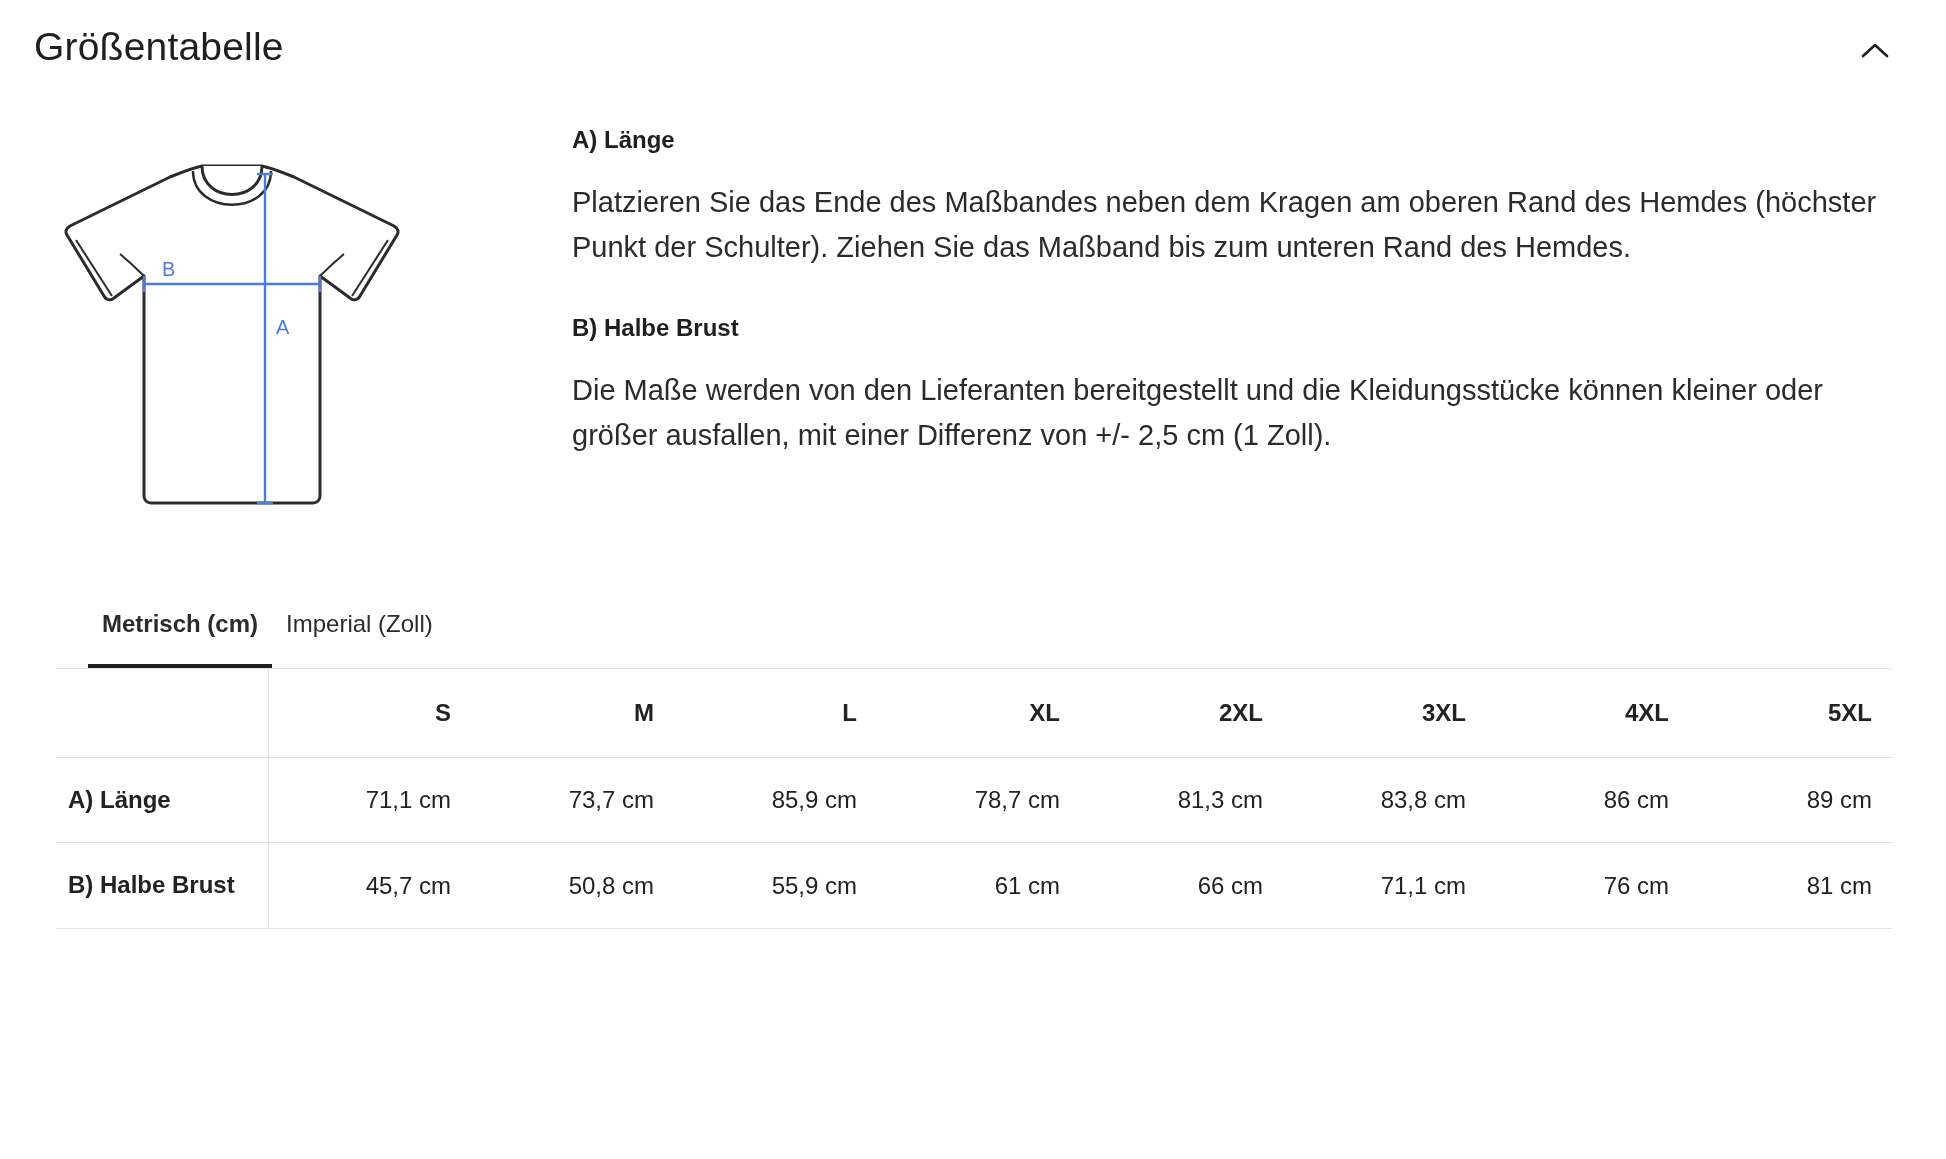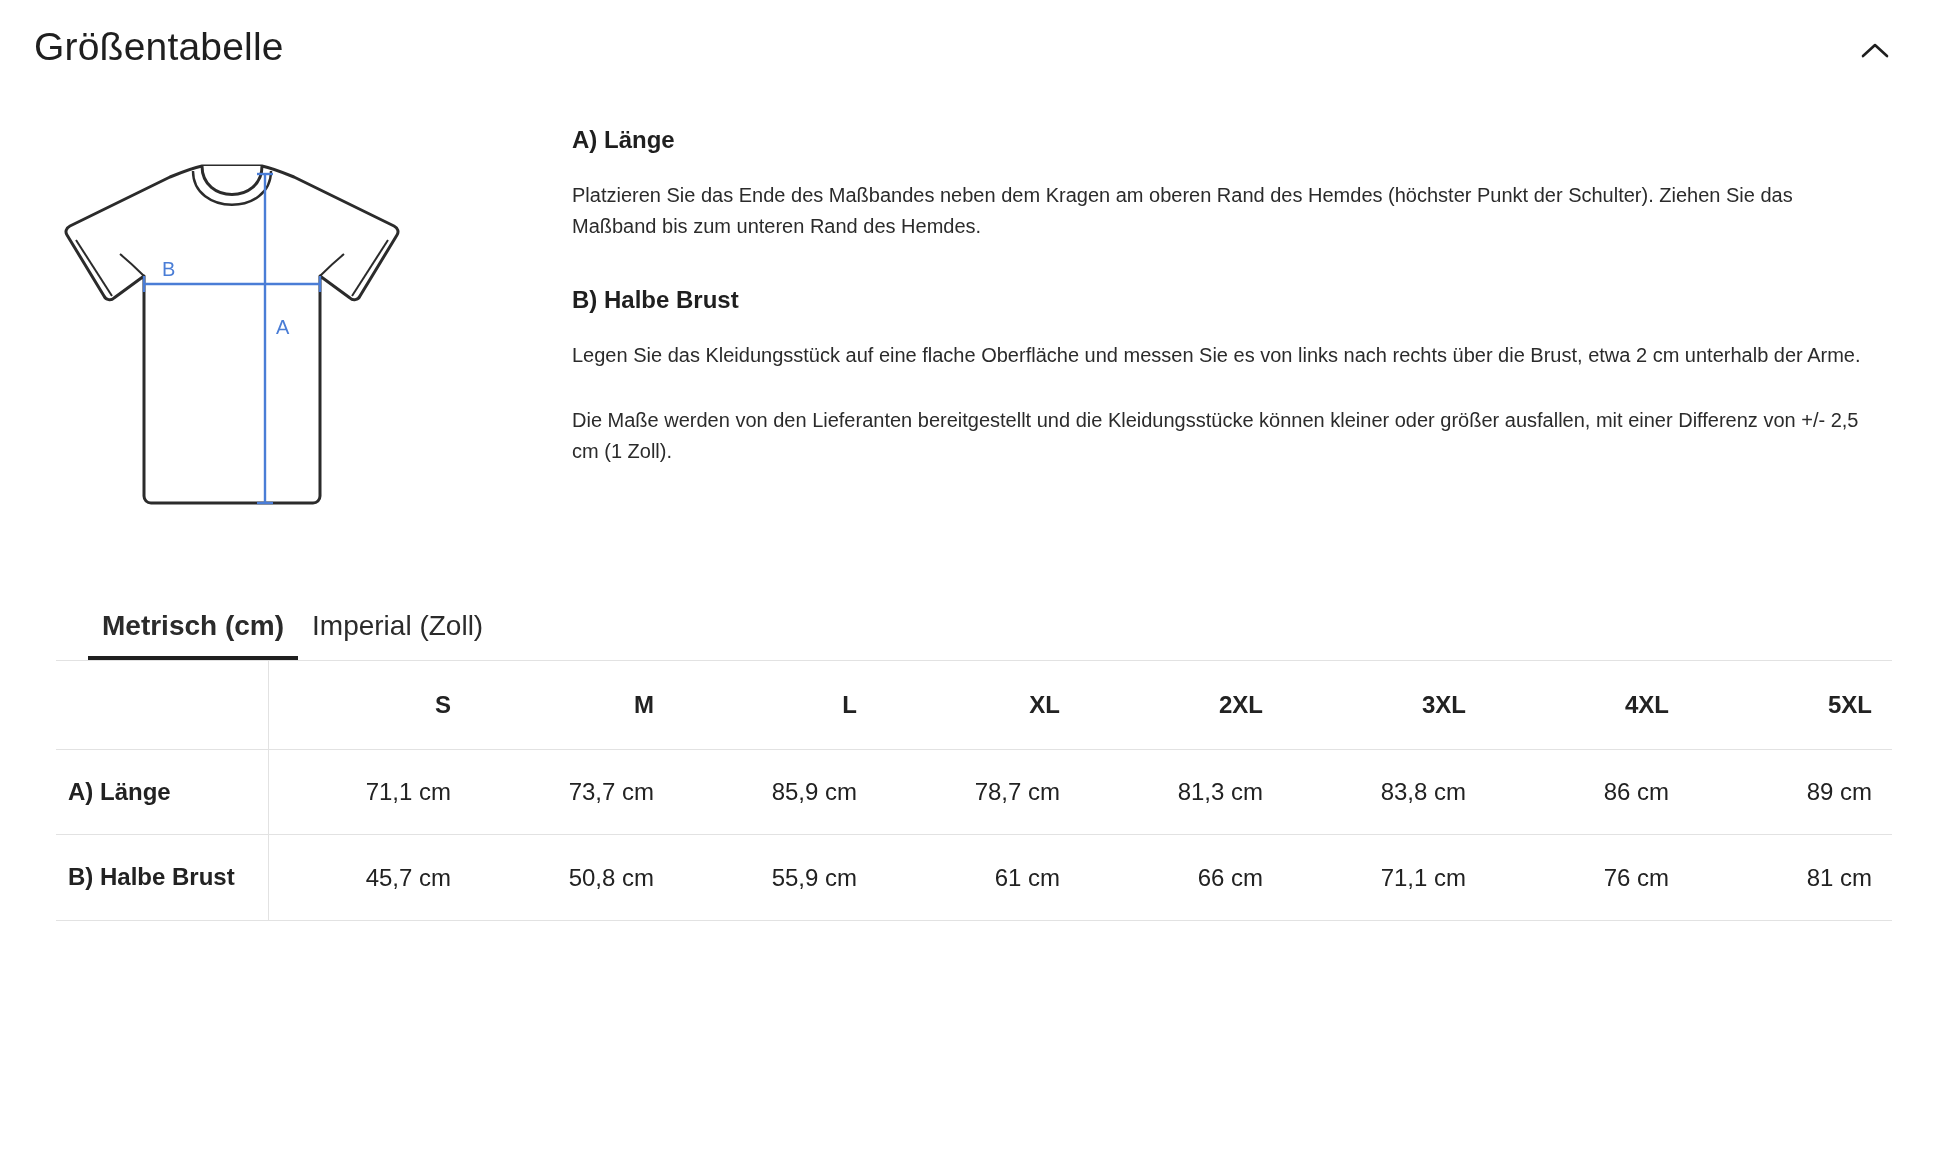--- a/index.html
+++ b/index.html
@@ -69,39 +69,39 @@
     max-width: 1420px;
   }
   .instr-heading {
     font-size: 24px;
     font-weight: 700;
     color: #1f1f1f;
     margin: 0 0 26px 0;
   }
   .instr-heading.second { margin-top: 44px; }
   .instr-text {
-    font-size: 20px;
+    font-size: 29px;
     line-height: 1.55;
     color: #2b2b2b;
     margin: 0 0 34px 0;
     font-weight: 400;
   }
   .instr-text.last { margin-bottom: 7px; }
 
   
   .tabs {
     display: flex;
     align-items: flex-end;
     margin-top: 62px;
     padding-left: 54px;
     gap: 0;
   }
   .tab {
-    font-size: 28px;
-    padding: 0 14px 14px 14px;
+    font-size: 24px;
+    padding: 0 14px 26px 14px;
     cursor: pointer;
     color: #2b2b2b;
     background: none;
     border: none;
     border-bottom: 4px solid transparent;
     font-family: "Liberation Sans", sans-serif;
   }
   .tab.active {
     font-weight: 700;
     border-bottom: 4px solid #1f1f1f;
@@ -187,21 +187,20 @@
 
         <text x="110" y="132" font-family="Liberation Sans, sans-serif" font-size="20" fill="#4a7dd6">B</text>
         <text x="224" y="190" font-family="Liberation Sans, sans-serif" font-size="20" fill="#4a7dd6">A</text>
       </svg>
     </div>
 
     <div class="instructions">
       <h3 class="instr-heading">A) Länge</h3>
       <p class="instr-text">Platzieren Sie das Ende des Maßbandes neben dem Kragen am oberen Rand des Hemdes (höchster Punkt der Schulter). Ziehen Sie das Maßband bis zum unteren Rand des Hemdes.</p>
       <h3 class="instr-heading second">B) Halbe Brust</h3>
-      <p class="instr-text">Legen Sie das Kleidungsstück auf eine flache Oberfläche und messen Sie es von links nach rechts über die Brust, etwa 2 cm unterhalb der Arme.</p>
       <p class="instr-text last">Die Maße werden von den Lieferanten bereitgestellt und die Kleidungsstücke können kleiner oder größer ausfallen, mit einer Differenz von +/- 2,5 cm (1 Zoll).</p>
     </div>
   </div>
 
   <div class="tabs">
     <button class="tab active">Metrisch (cm)</button>
     <button class="tab inactive">Imperial (Zoll)</button>
   </div>
 
   <div class="table-wrap">

